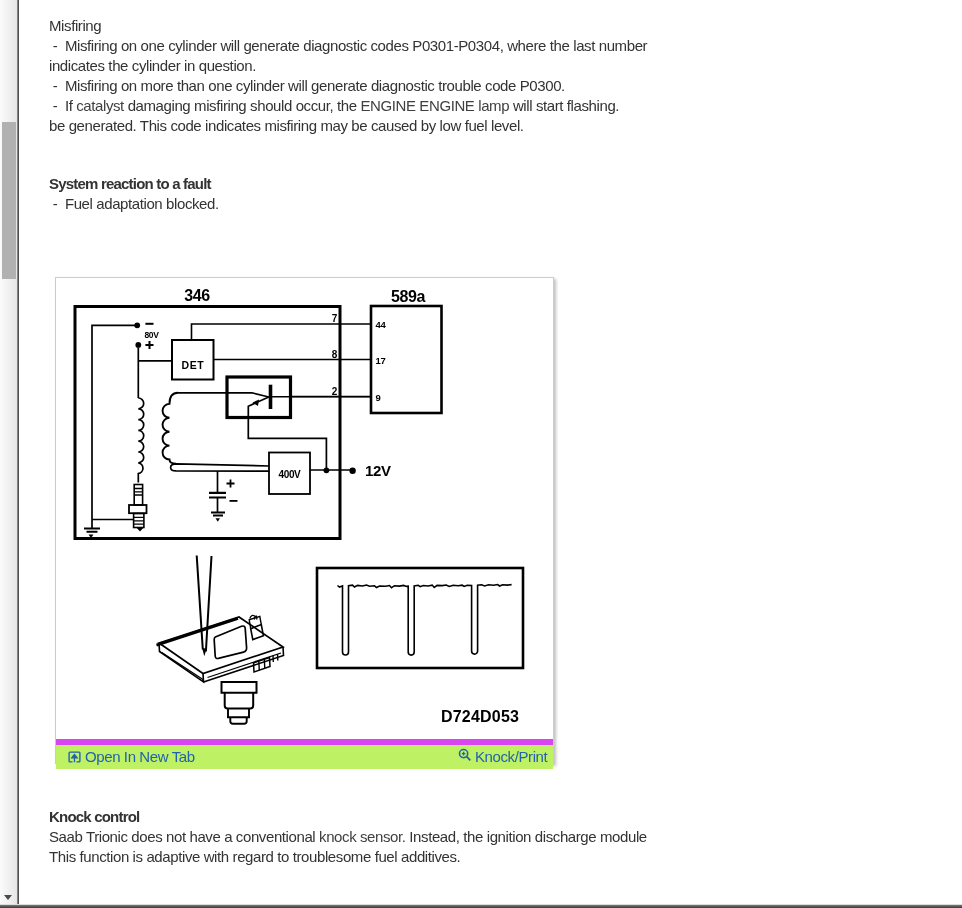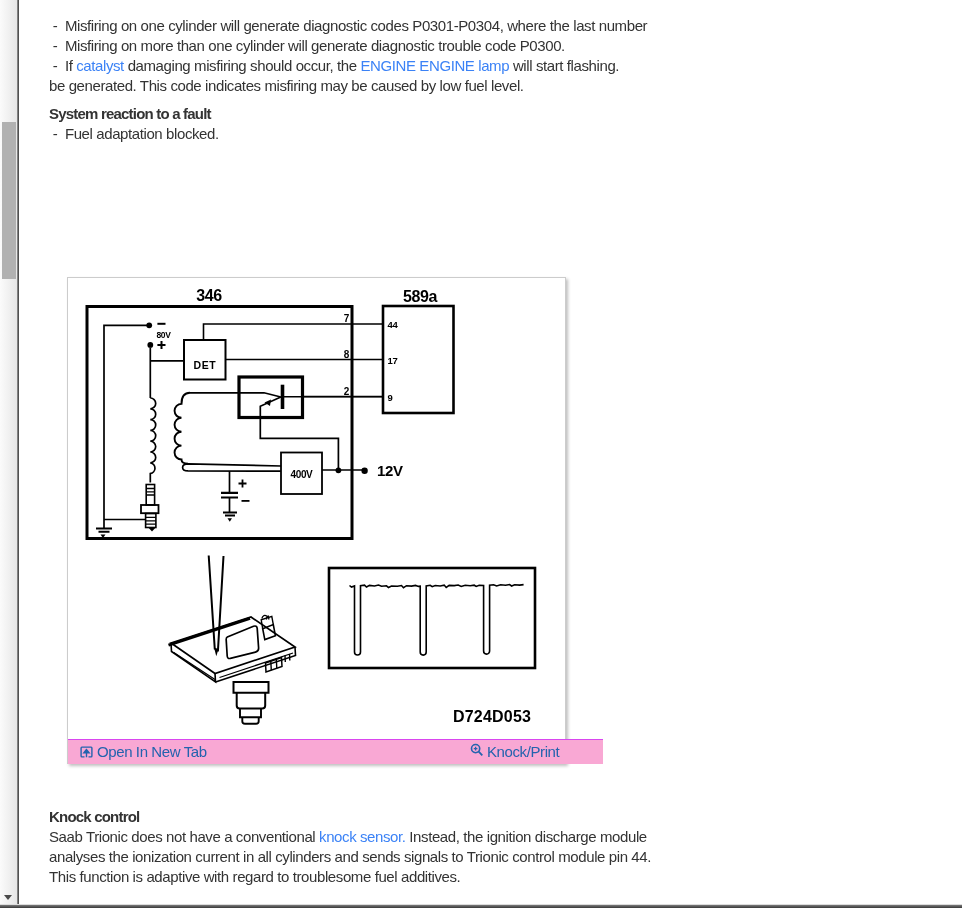--- a/index.html
+++ b/index.html
@@ -1,43 +1,45 @@
 <!DOCTYPE html>
 <html><head>
 <meta charset="utf-8">
 <style>
   html,body{margin:0;padding:0}
   body{width:962px;height:908px;position:relative;background:#fff;overflow:hidden;
        font-family:"Liberation Sans",sans-serif;font-size:15px;line-height:20px;
        color:#333;letter-spacing:-0.4px}
   .abs{position:absolute}
-  a{color:#3b82f6;text-decoration:none}
+  a{color:#404040;text-decoration:none}
   .hd{font-weight:bold;letter-spacing:-0.8px}
 </style>
 </head>
 <body>
 
 <div class="abs" style="left:0;top:0;width:17px;height:908px;background:linear-gradient(to right,#fbfbfb,#e6e6e6)"></div>
 <div class="abs" style="left:2px;top:122px;width:13.5px;height:157px;background:#b1b1b1"></div>
 <div class="abs" style="left:4px;top:895px;width:0;height:0;border-left:4.5px solid transparent;border-right:4.5px solid transparent;border-top:5.5px solid #4a4a4a"></div>
 
 <div class="abs" style="left:17px;top:0;width:2.4px;height:908px;background:linear-gradient(to right,#9a9a9a,#383838)"></div>
 <div class="abs" style="left:0;top:904.3px;width:962px;height:1.2px;background:#dcdcdc"></div>
 <div class="abs" style="left:0;top:905.4px;width:962px;height:2.6px;background:linear-gradient(#7a7a7a,#383838)"></div>
 
 <div class="abs" style="left:49px;top:15.8px;width:720px">
+  <div>Misfiring</div>
   <div>&nbsp;-&nbsp; Misfiring on one cylinder will generate diagnostic codes P0301-P0304, where the last number</div>
+  <div>indicates the cylinder in question.</div>
   <div>&nbsp;-&nbsp; Misfiring on more than one cylinder will generate diagnostic trouble code P0300.</div>
   <div>&nbsp;-&nbsp; If <a>catalyst</a> damaging misfiring should occur, the <a>ENGINE ENGINE lamp</a> will start flashing.</div>
   <div>be generated. This code indicates misfiring may be caused by low fuel level.</div>
-  <div class="hd" style="margin-top:8px">System reaction to a fault</div>
+  <div class="hd" style="margin-top:38px">System reaction to a fault</div>
   <div>&nbsp;-&nbsp; Fuel adaptation blocked.</div>
 </div>
 
-<div class="abs" style="left:67px;top:277px;width:497px;height:485px;border:1px solid #cccccc;box-shadow:2px 2px 3px rgba(0,0,0,0.25);background:#fff">
+<div class="abs" style="left:55px;top:277px;width:497px;height:485px;border:1px solid #cccccc;box-shadow:2px 2px 3px rgba(0,0,0,0.25);background:#fff">
   <svg class="abs" style="left:0;top:0" width="497" height="461" viewBox="0 0 497 461" fill="none" stroke="#000">
 
     <g>
 
       <rect x="19" y="28.5" width="265" height="232" stroke-width="3"></rect>
       <text x="141" y="23" font-size="16" font-weight="bold" fill="#000" stroke="none" text-anchor="middle">346</text>
 
       <rect x="315" y="28" width="70.5" height="107" stroke-width="2.6"></rect>
       <text x="352" y="24" font-size="16" font-weight="bold" fill="#000" stroke="none" text-anchor="middle">589a</text>
       <text x="319.5" y="49.5" font-size="9.5" font-weight="bold" fill="#000" stroke="none">44</text>
@@ -138,33 +140,32 @@
       <path d="M202.8 383.2 L203.3 392.2 M208.3 381.3 L208.8 390.3" stroke-width="1.4"></path>
       <path d="M217 377.5 L217.3 384 M221.5 376 L221.8 382.5" stroke-width="1.4"></path>
 
       <path d="M165.5 404 L200.5 404 L200.5 414.8 L165.5 414.8 Z" stroke-width="2"></path>
       <path d="M168.7 414.8 L168.7 427.5 Q168.7 430.4 171.7 430.4 L194.2 430.4 Q197.2 430.4 197.2 427.5 L197.2 414.8" stroke-width="2"></path>
       <path d="M172 430.4 L172 439.2 L193 439.2 L193 430.4" stroke-width="1.9"></path>
       <path d="M174.3 439.2 L174.3 443.3 Q174.3 445.8 177 445.8 L188 445.8 Q190.7 445.8 190.7 443.3 L190.7 439.2" stroke-width="1.9"></path>
     </g>
   </svg>
 
-  <div class="abs" style="left:0;top:461px;width:535px;height:24px;background:#f9a8d4;border-top:1px solid #d946ef">
+  <div class="abs" style="left:0;top:461px;width:497px;height:24px;background:#bef264;border-top:6px solid #d946ef">
     <svg class="abs" style="left:11.5px;top:6px" width="13" height="12" viewBox="0 0 13 12">
       <path d="M8.5 10.9 H11.1 Q11.9 10.9 11.9 10.1 V1.9 Q11.9 1.1 11.1 1.1 H1.9 Q1.1 1.1 1.1 1.9 V10.1 Q1.1 10.9 1.9 10.9 H4.5" fill="none" stroke="#2363ae" stroke-width="1.4"></path>
       <path d="M6.5 11.3 V6.2 M6.5 3.5 L3.9 6.7 H9.1 Z" stroke="#2363ae" stroke-width="1.4" fill="#2363ae"></path>
     </svg>
     <div class="abs" style="left:29px;top:2px;color:#2363ae">Open In New Tab</div>
     <svg class="abs" style="left:402px;top:2.8px" width="14" height="14" viewBox="0 0 14 14">
       <circle cx="5.6" cy="5.6" r="4.1" fill="none" stroke="#2363ae" stroke-width="1.6"></circle>
       <path d="M5.6 3.8 V7.4 M3.8 5.6 H7.4" stroke="#2363ae" stroke-width="1.3"></path>
       <path d="M8.7 8.7 L12.3 12.3" stroke="#2363ae" stroke-width="1.8"></path>
     </svg>
     <div class="abs" style="left:419px;top:2px;color:#2363ae">Knock/Print</div>
   </div>
 </div>
 
 <div class="abs" style="left:49px;top:807px;width:720px">
   <div class="hd">Knock control</div>
   <div>Saab Trionic does not have a conventional <a>knock sensor.</a> Instead, the ignition discharge module</div>
-  <div>analyses the ionization current in all cylinders and sends signals to Trionic control module pin 44.</div>
   <div>This function is adaptive with regard to troublesome fuel additives.</div>
 </div>
 
 </body></html>

